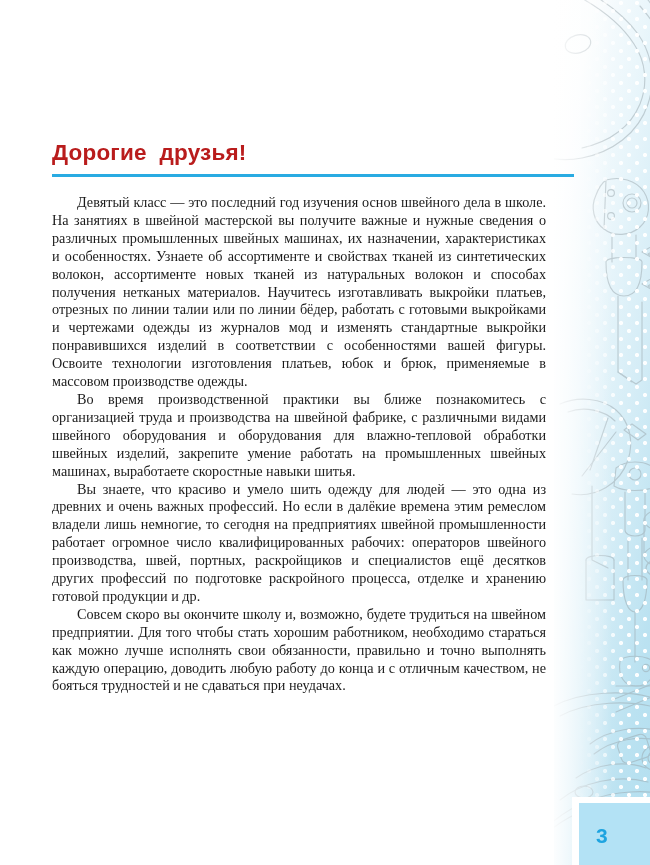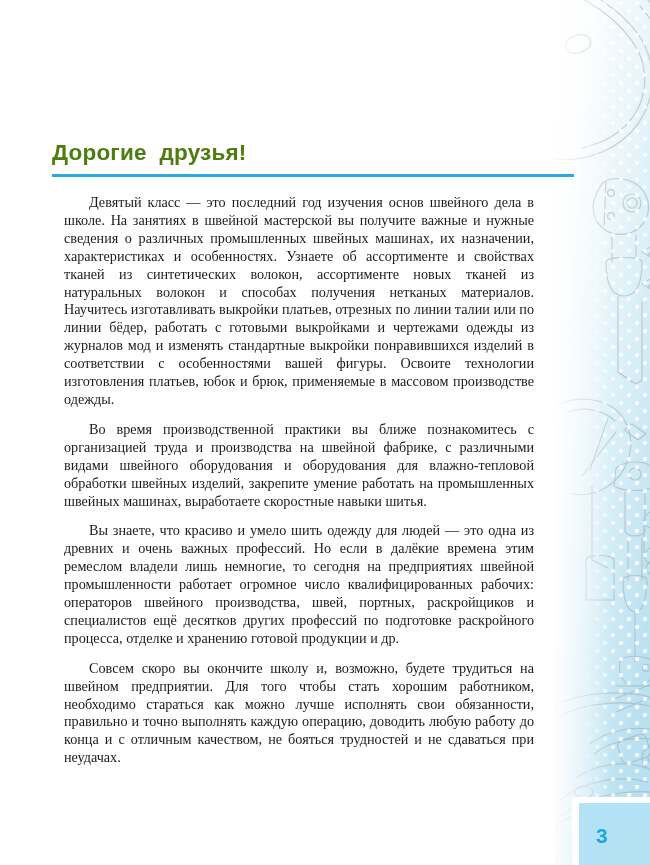--- a/index.html
+++ b/index.html
@@ -100,34 +100,34 @@
     position: absolute;
     left: 52px;
     top: 140px;
     width: 494px;
   }
   #page-title {
     font-family: "Liberation Sans", "DejaVu Sans", sans-serif;
     font-weight: bold;
     font-size: 22.5px;
     line-height: 26px;
-    color: #4d7c0f;
+    color: #b91c1c;
     letter-spacing: 0.2px;
     margin: 0;
     padding: 0 0 8px 0;
     white-space: pre;
   }
   #title-rule {
     width: 522px;
     height: 3px;
     background: #29abe2;
     margin: 0 0 17px 0;
   }
   #body-text p {
-    margin: 12px;
+    margin: 0;
     text-align: justify;
     text-justify: inter-word;
     font-family: "Liberation Serif", "DejaVu Serif", serif;
     font-size: 14.2px;
     line-height: 17.9px;
     color: #1a1a1a;
     text-indent: 25px;
     hyphens: none;
   }
   #body-text p.last-para {

